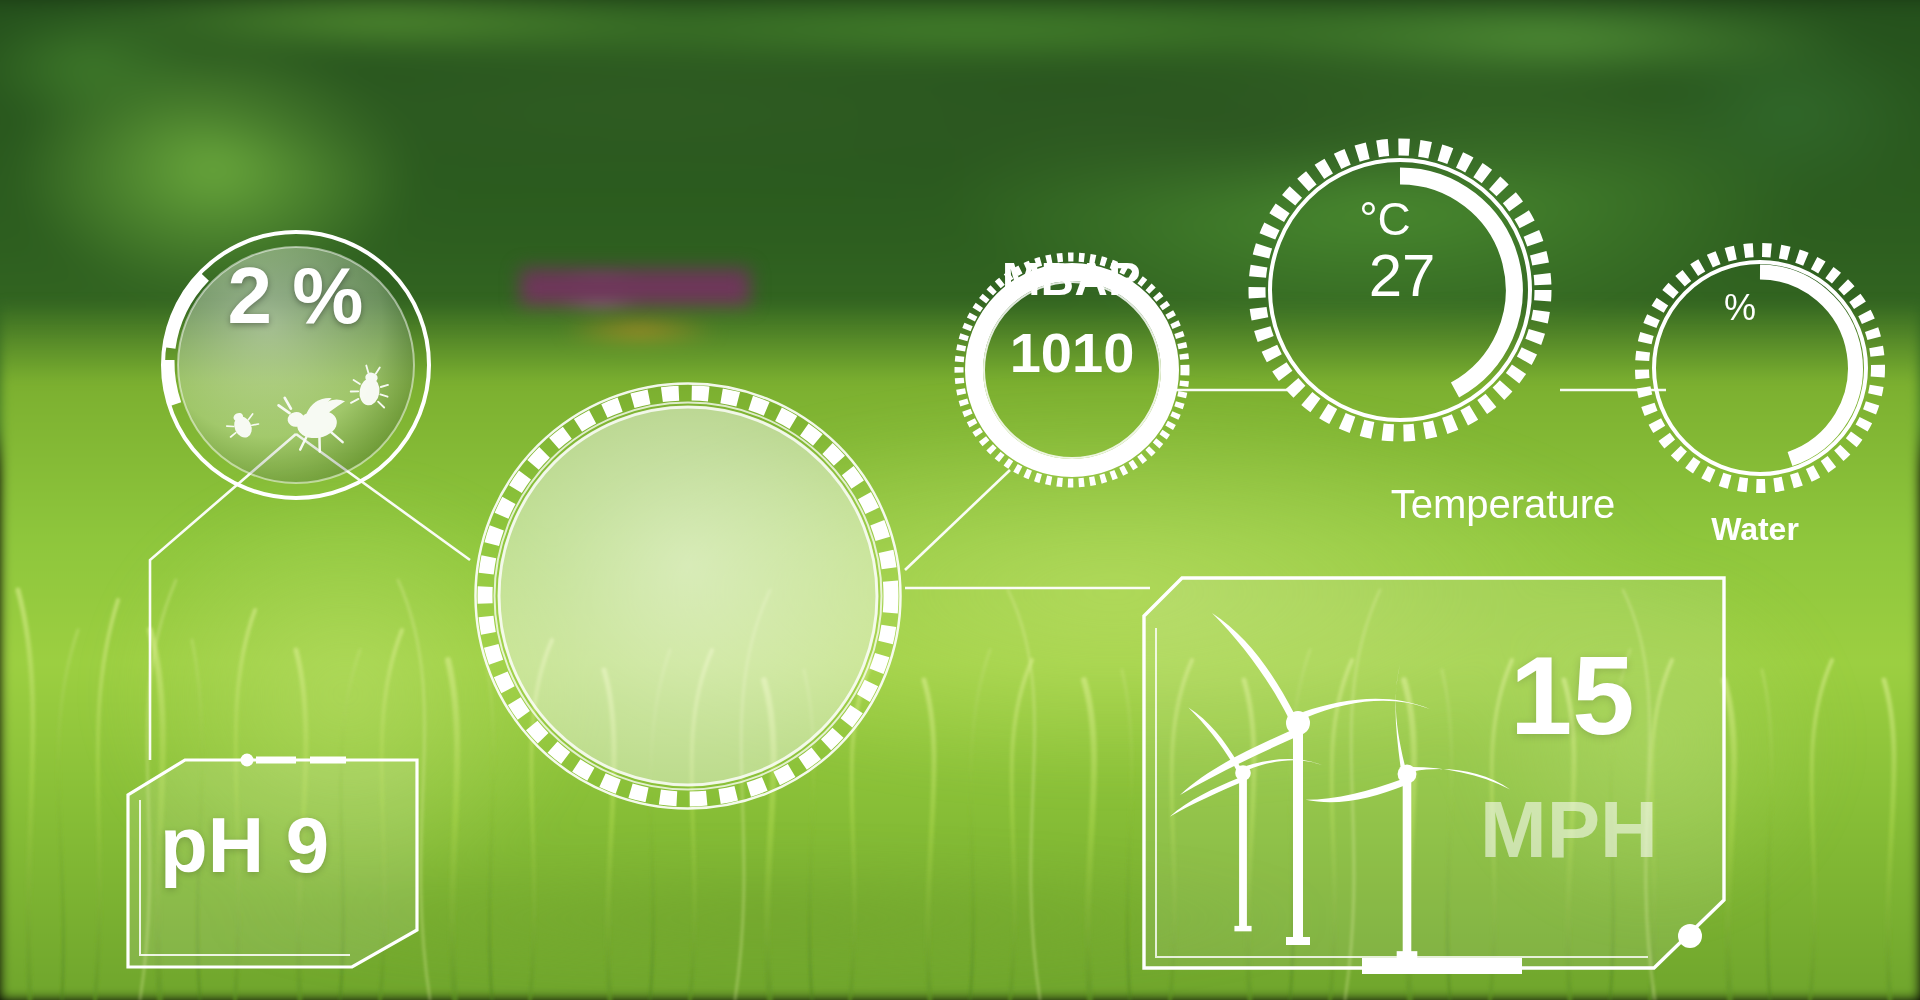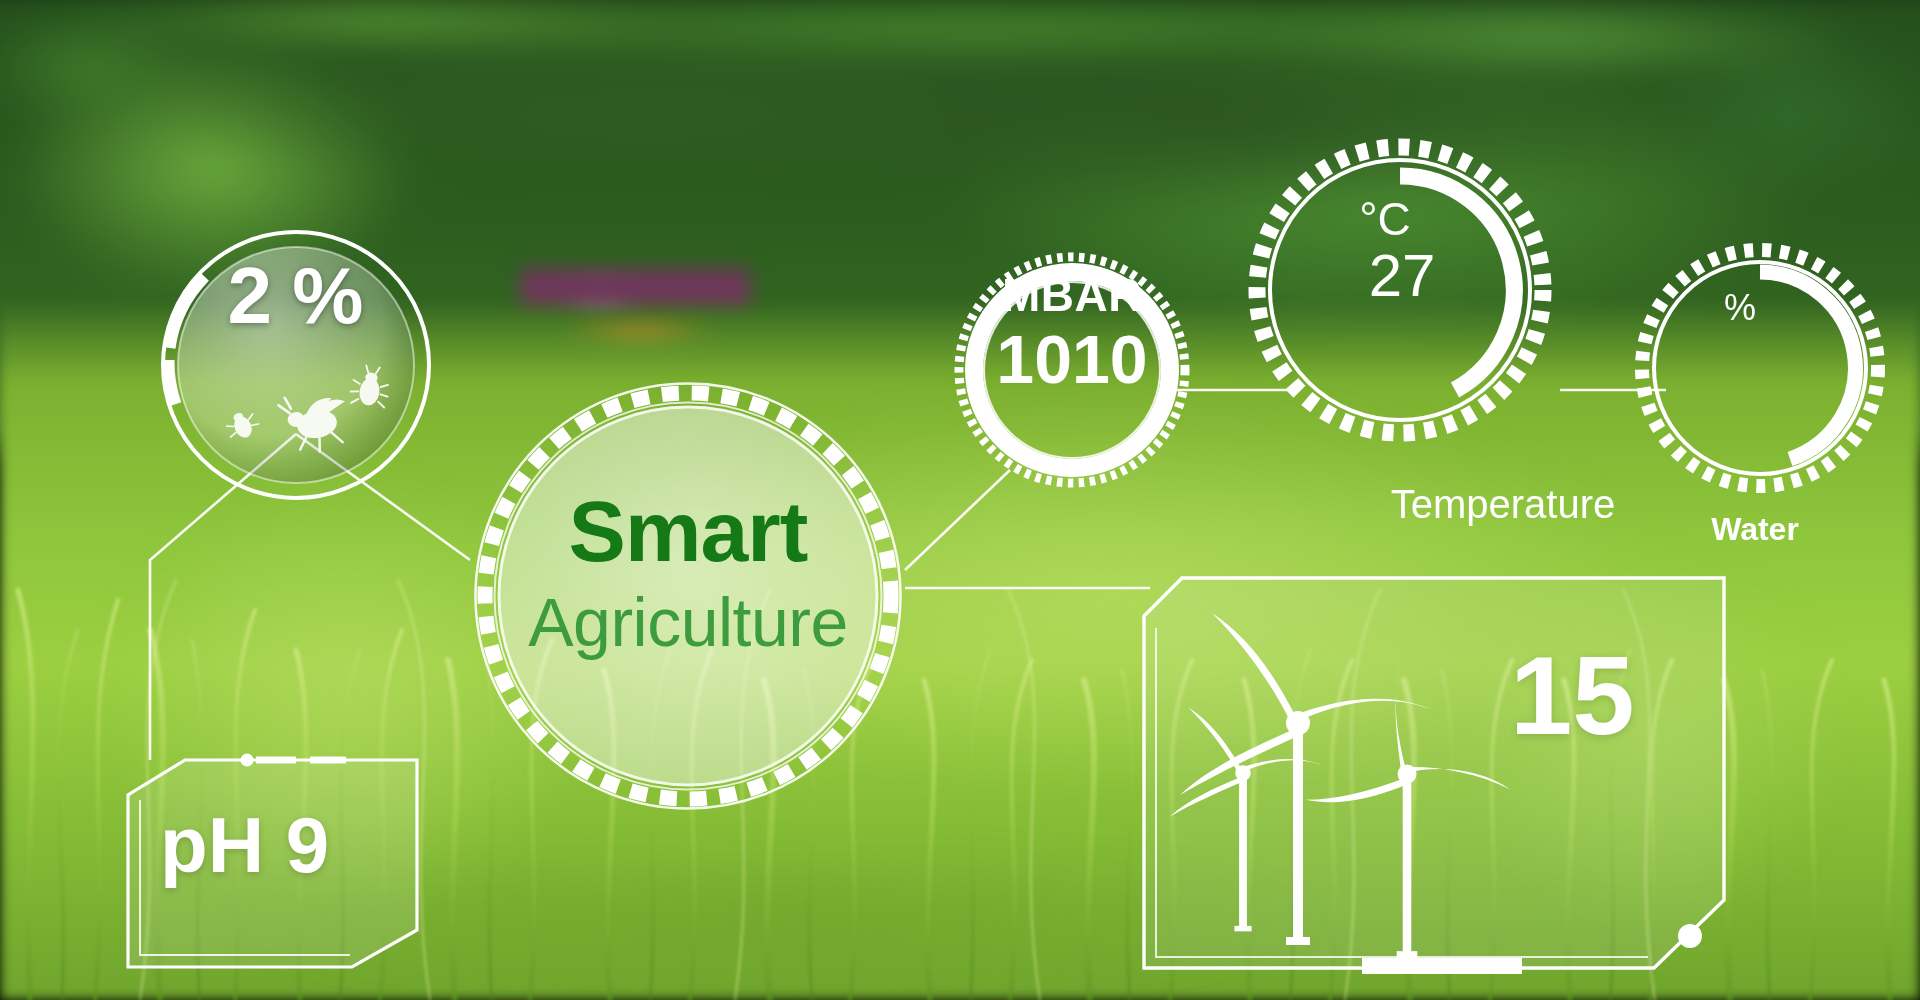--- a/index.html
+++ b/index.html
@@ -56,22 +56,22 @@
   .blades svg{display:block;}
 
   
   .hud{position:absolute;inset:0;}
   .hud svg{position:absolute;left:0;top:0;}
 
   
   .tbl{position:absolute;color:#fff;text-align:center;line-height:1;}
   .pest-val{left:205px;top:256px;width:180px;font-size:80px;font-weight:700;letter-spacing:-1px;
     text-shadow:0 2px 6px rgba(0,0,0,.35);}
-  .mbar-unit{left:972px;top:272px;width:200px;font-size:46px;font-weight:700;letter-spacing:.5px;}
-  .mbar-val {left:972px;top:325px;width:200px;font-size:68px;font-weight:700;letter-spacing:0px;}
+  .mbar-unit{left:972px;top:256px;width:200px;font-size:46px;font-weight:700;letter-spacing:.5px;}
+  .mbar-val {left:972px;top:325px;width:200px;font-size:56px;font-weight:700;letter-spacing:0px;}
   .temp-unit{left:1340px;top:196px;width:90px;font-size:46px;font-weight:400;}
   .temp-val {left:1322px;top:246px;width:160px;font-size:60px;font-weight:400;}
   .temp-label{left:1338px;top:484px;width:330px;font-size:40px;font-weight:400;}
   .water-unit{left:1695px;top:290px;width:90px;font-size:36px;font-weight:400;}
   .water-val {left:1680px;top:322px;width:150px;font-size:72px;font-weight:700;}
   .water-label{left:1655px;top:513px;width:200px;font-size:32px;font-weight:700;}
   .ph-val{left:160px;top:806px;width:260px;text-align:left;font-size:78px;font-weight:700;
     text-shadow:0 2px 7px rgba(0,0,0,.18);}
   .wind-val{left:1490px;top:640px;width:200px;text-align:left;font-size:112px;font-weight:700;
     text-shadow:0 2px 8px rgba(0,0,0,.15);margin-left:20px;}
@@ -326,19 +326,16 @@
     <div class="tbl temp-unit">°C</div>
     <div class="tbl temp-val">27</div>
     <div class="tbl temp-label">Temperature</div>
 
     <div class="tbl water-unit">%</div>
     <div class="tbl water-label">Water</div>
 
     <div class="tbl ph-val">pH 9</div>
 
     <div class="tbl wind-val">15</div>
-
-    <div style="position:absolute;left:498px;top:488px;width:380px;text-align:center;line-height:1;">
-      <div style="font-size: 86px; font-weight: 700; letter-spacing: -1px; color: rgb(21, 122, 22);">Smart</div>
-      <div style="font-size: 68px; font-weight: 400; margin-top: 14px; letter-spacing: -0.5px; color: rgb(61, 156, 61);">Agriculture</div>
-    </div>
+    <div class="tbl wind-unit">MPH</div>
+
   </div>
 </div>
 
 </body></html>

